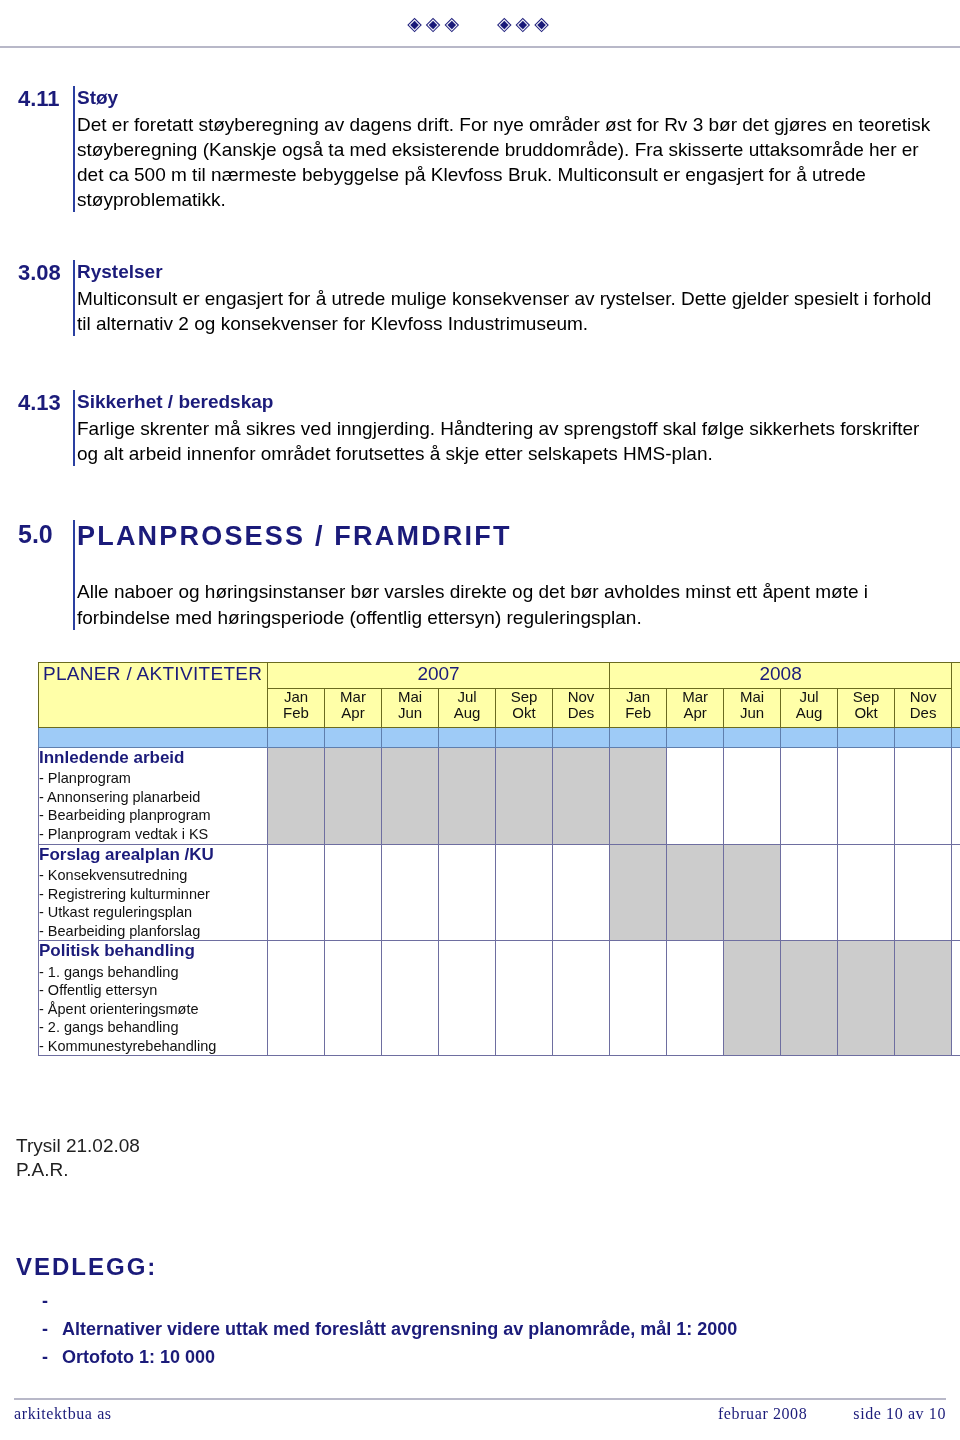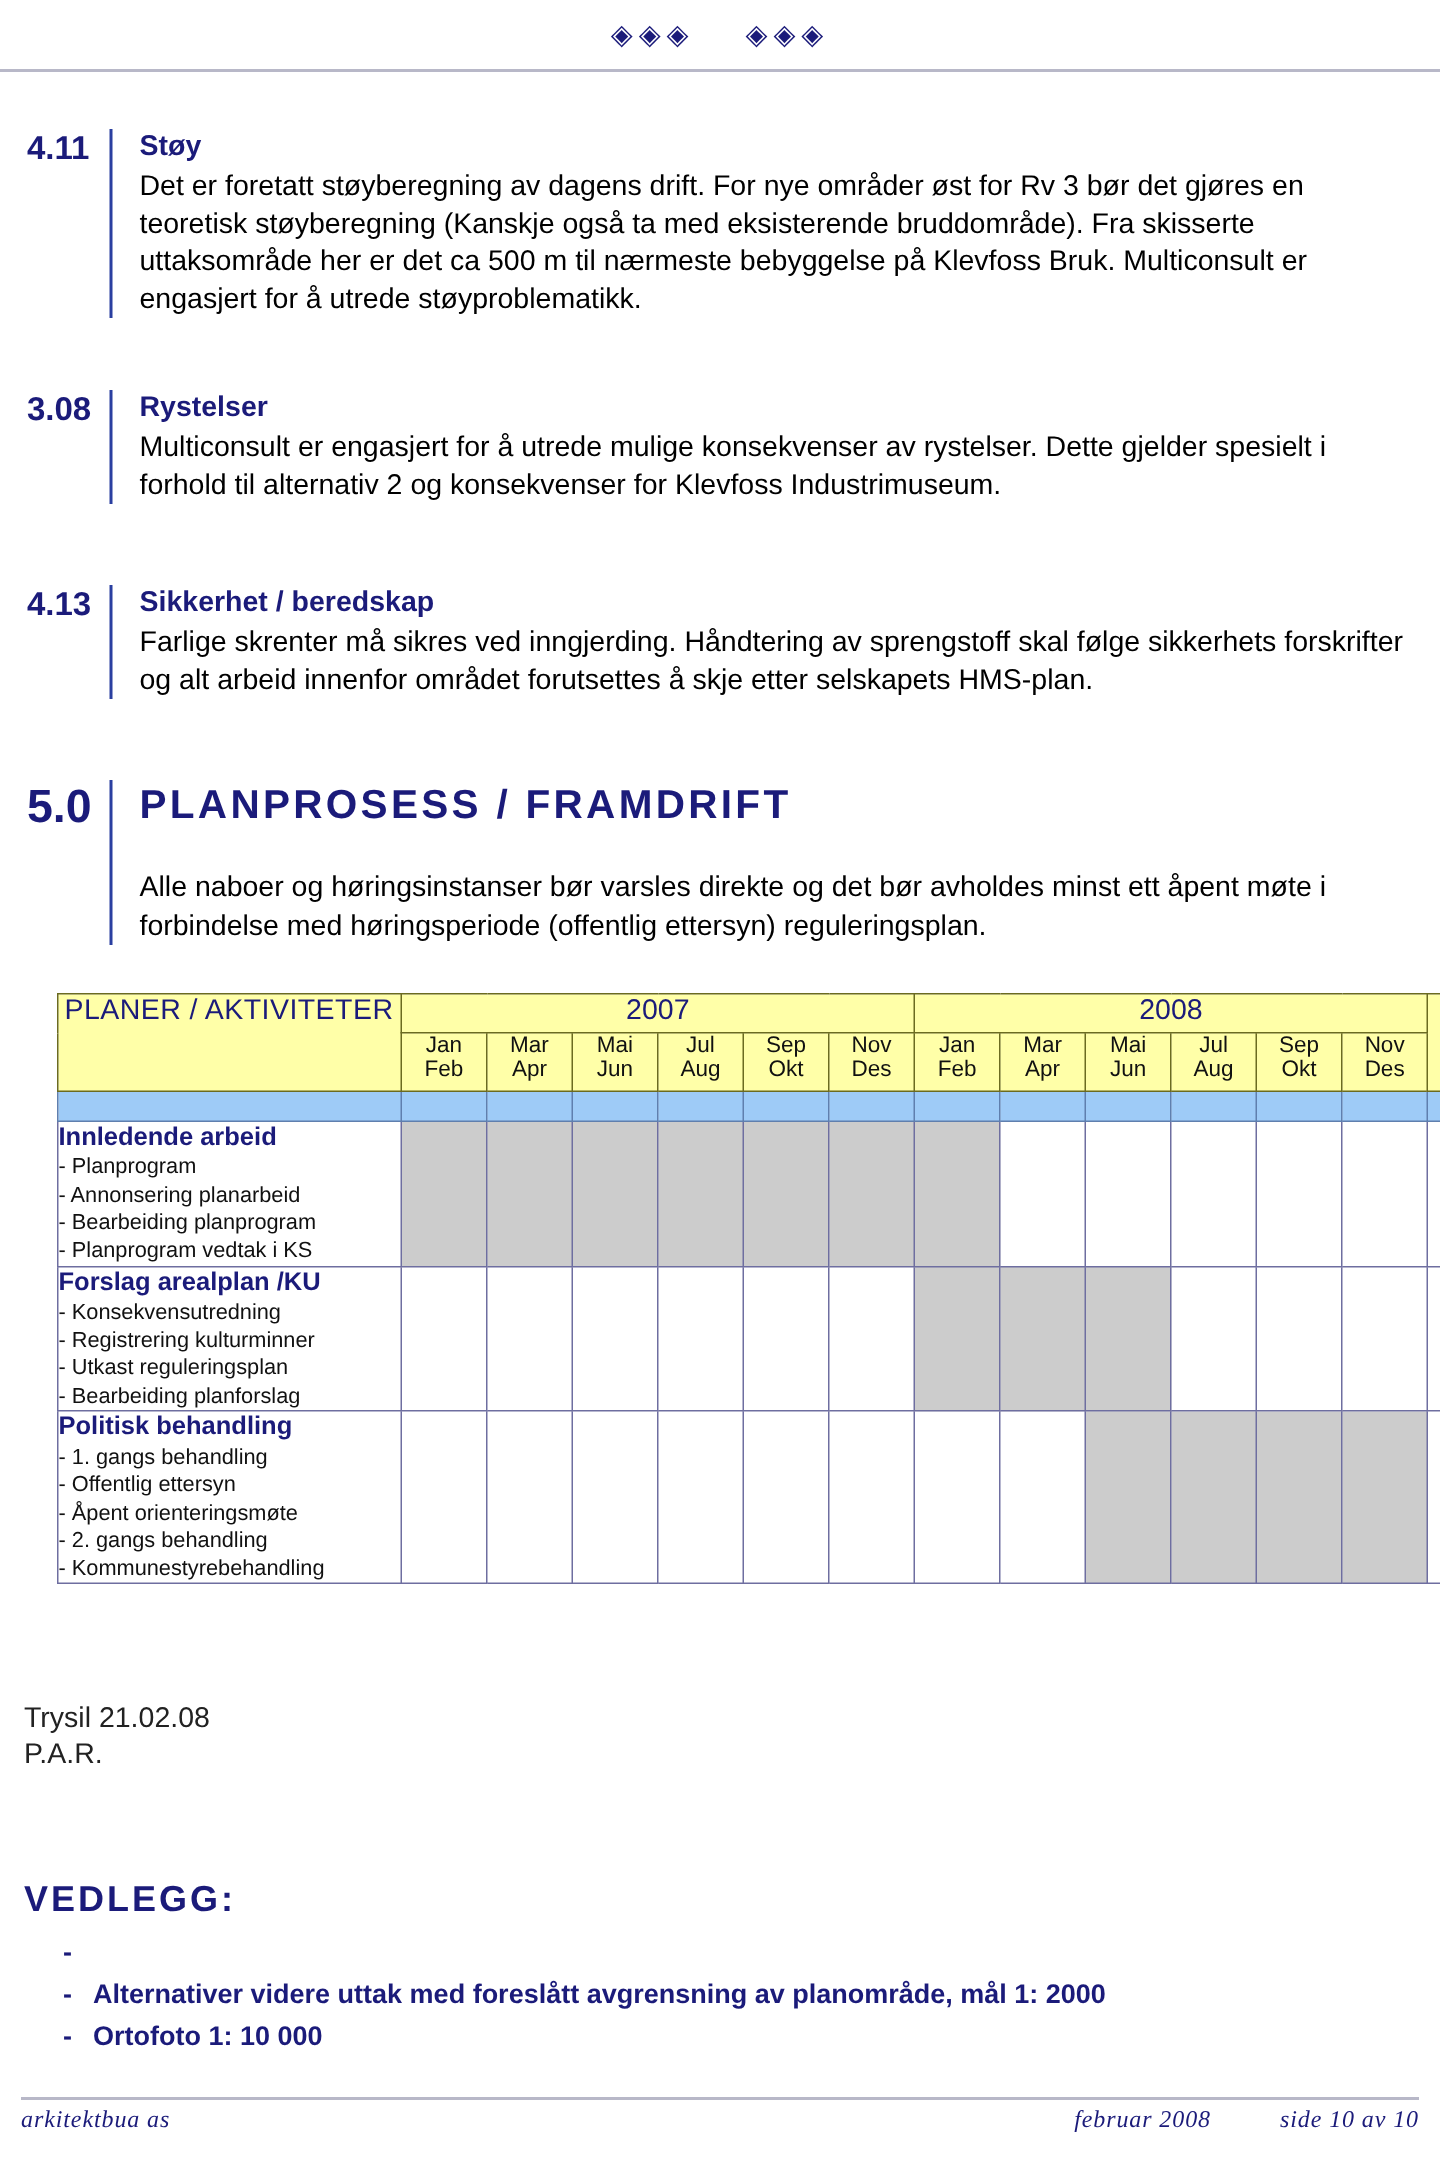--- a/index.html
+++ b/index.html
@@ -61,36 +61,36 @@
     top: 0;
     width: 48px;
     text-align: left;
     font-size: 22px;
     font-weight: bold;
     color: #1b1b7a;
   }
   .sec-body {
     margin-left: 55px;
     border-left: 2px solid #2a3fa0;
-    padding-left: 18px;
+    padding-left: 2px;
     min-height: 30px;
   }
   .sec-head {
     font-size: 19px;
     font-weight: bold;
     color: #1b1b7a;
     margin: 0 0 2px 0;
     line-height: 1.24;
   }
   .sec-head.big {
     font-size: 27px;
     letter-spacing: 2.2px;
   }
   .sec-num.big {
-    font-size: 31px;
+    font-size: 25px;
   }
   .sec-para {
     font-size: 19px;
     line-height: 1.32;
     color: #000000;
     margin: 0;
   }
   .sec-para.spaced { margin-top: 26px; }
 
   
@@ -213,21 +213,20 @@
     top: 1398px;
     width: 932px;
     border-top: 2px solid #b8b8c8;
     padding-top: 5px;
     display: flex;
     align-items: baseline;
     font-family: "Liberation Serif", serif;
     font-size: 16px;
     color: #1b1b7a;
     letter-spacing: 0.6px;
-    font-style: italic;
   }
   .doc-footer .ft-left { flex: 1 1 auto; }
   .doc-footer .ft-mid  { margin-right: 46px; }
 </style>
 </head>
 <body>
 
 <div class="page">
 
   <div class="doc-header">

